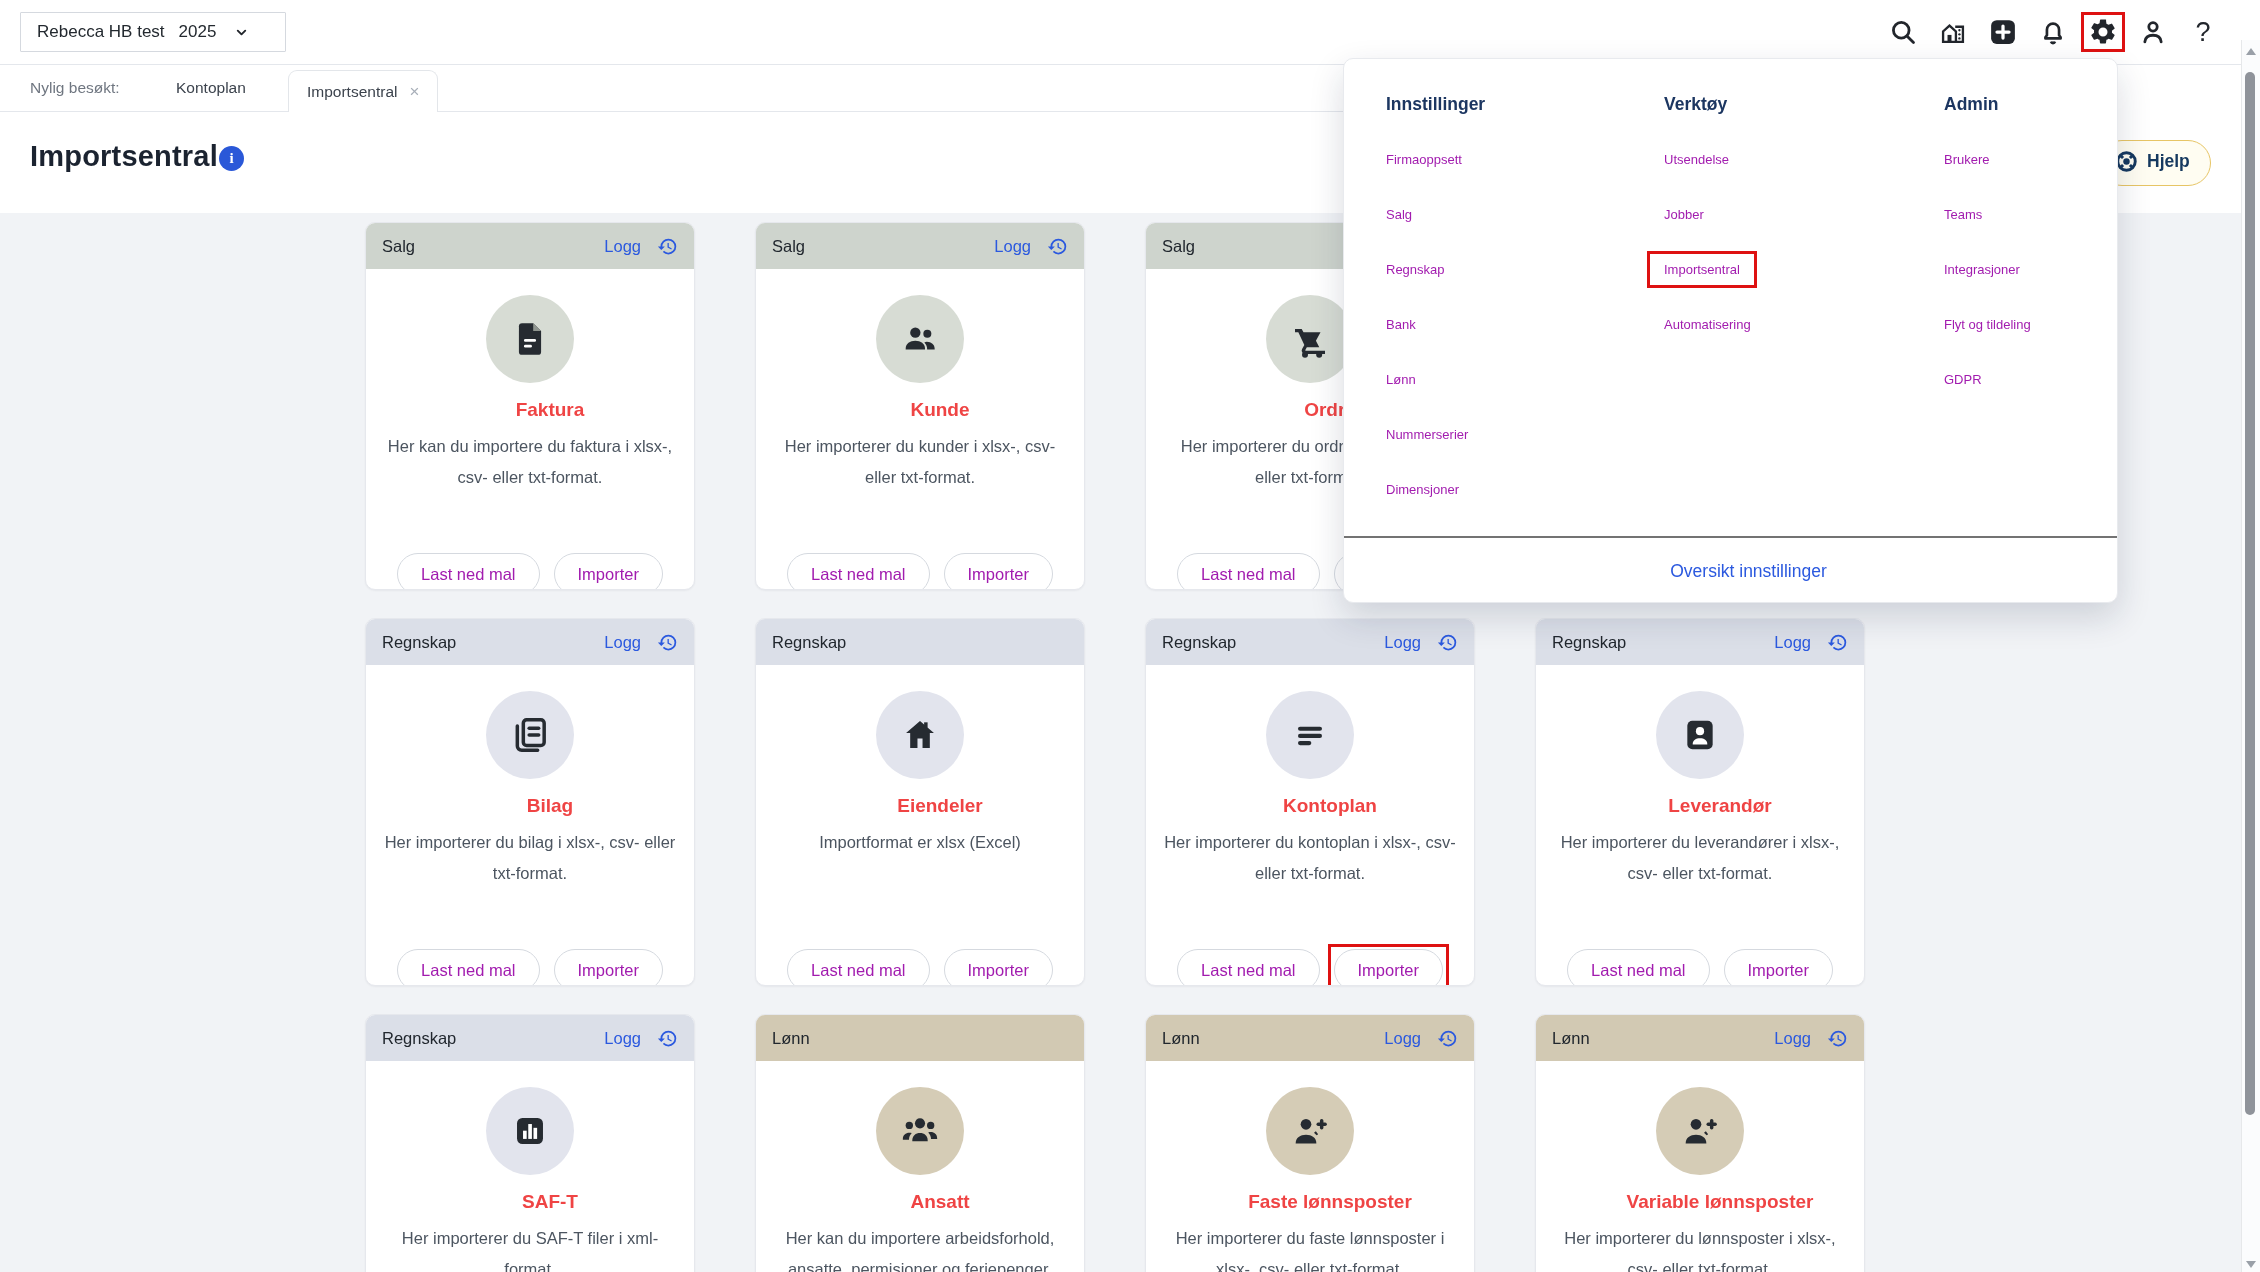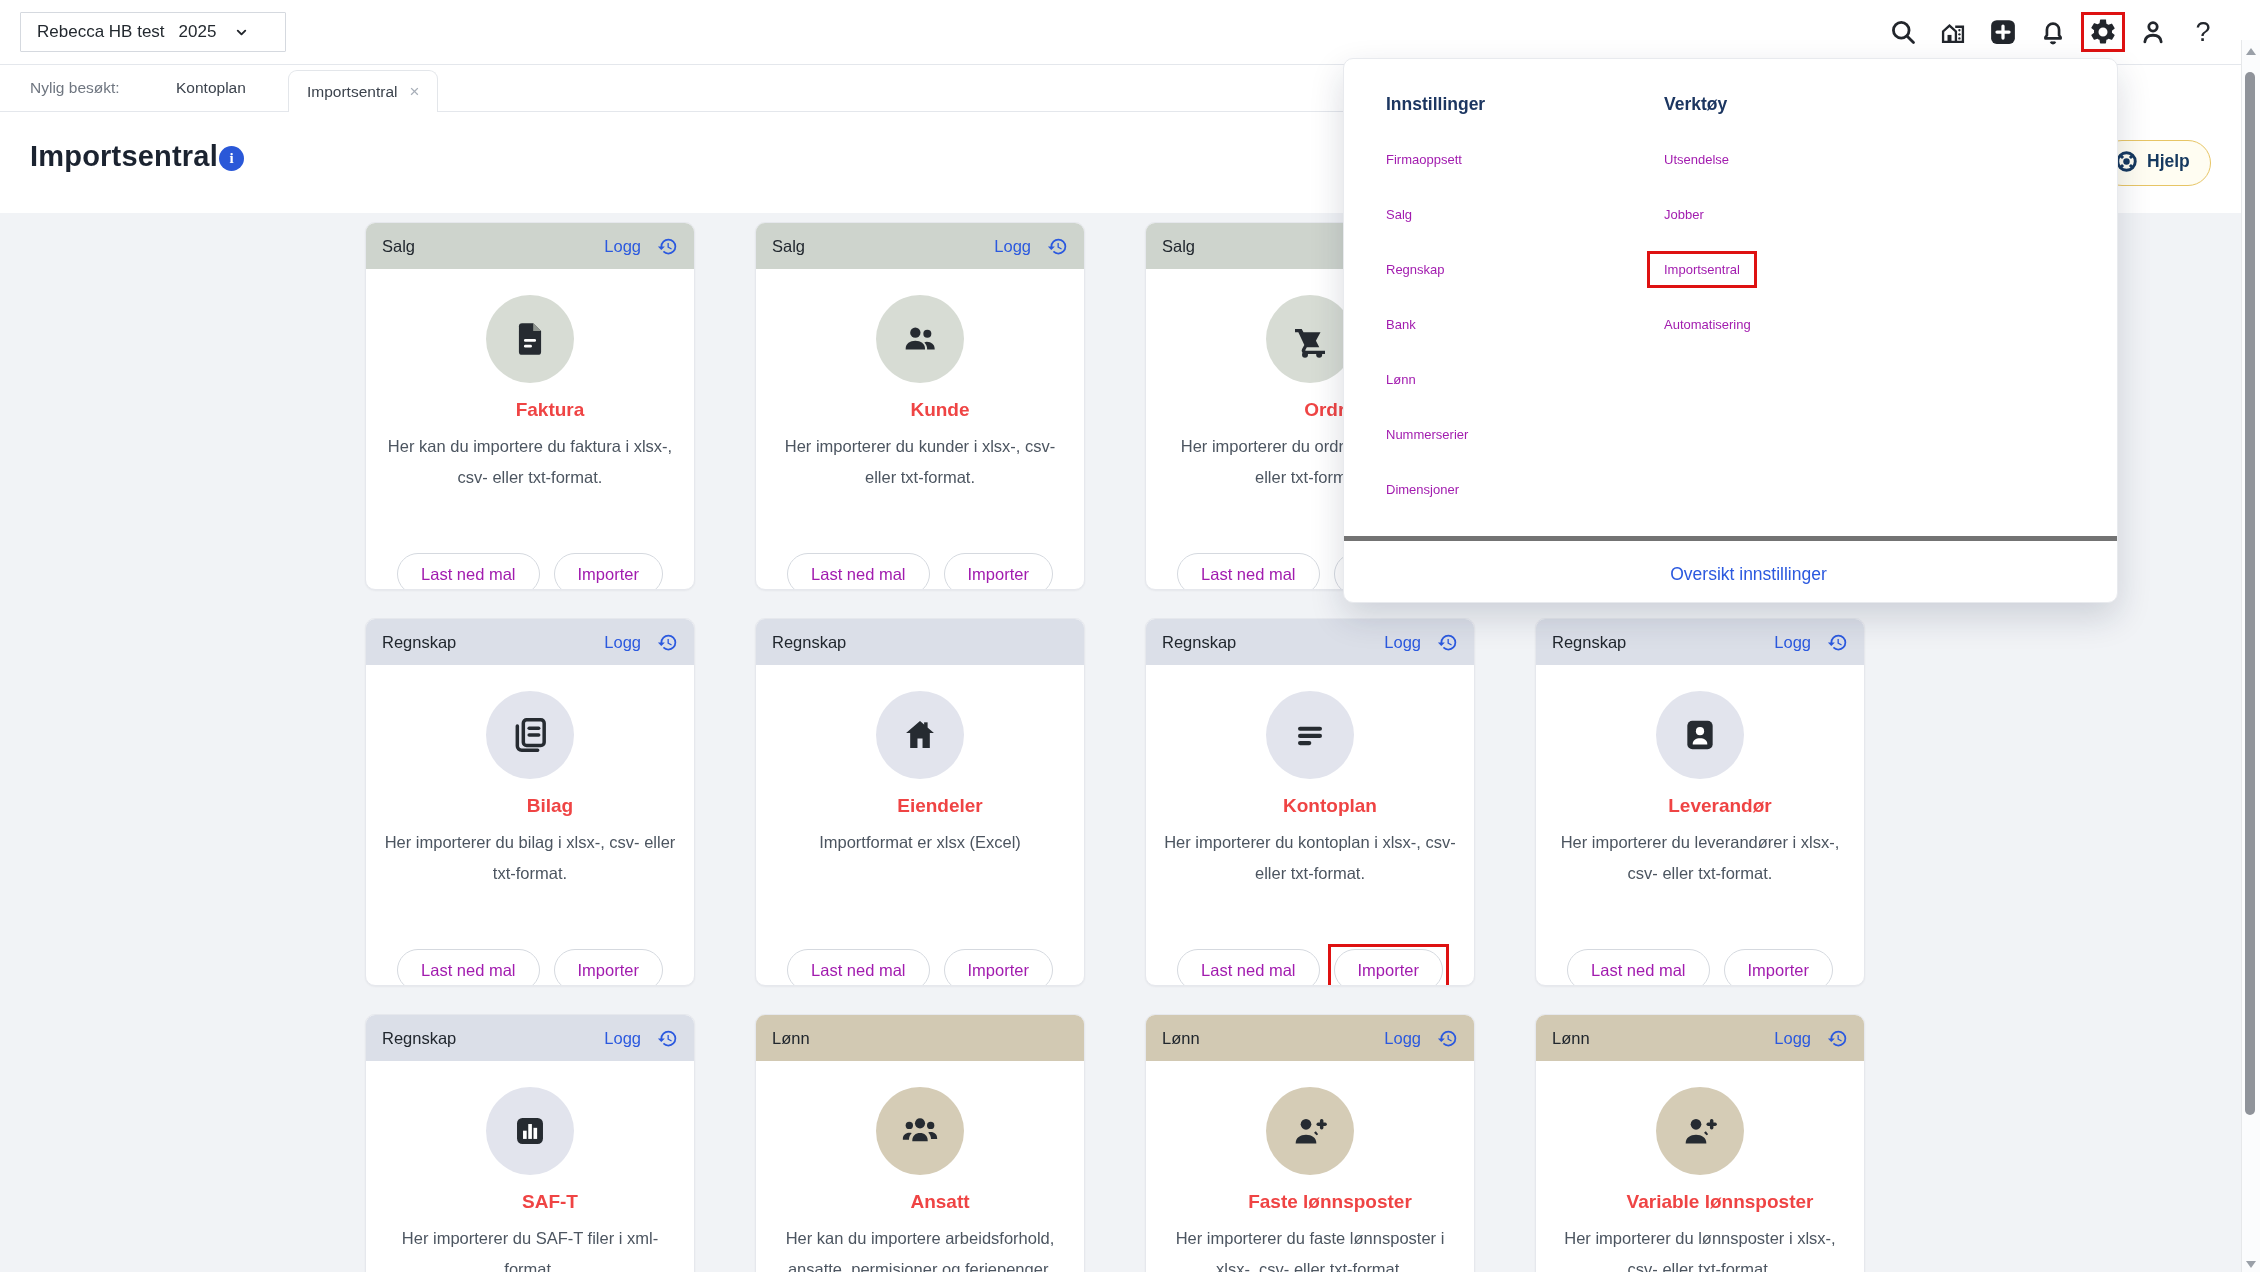--- a/index.html
+++ b/index.html
@@ -81,21 +81,21 @@
   
   .menu-panel{
     position:absolute;left:1343px;top:58px;width:775px;height:545px;background:#fff;
     border:1px solid #e8eaee;border-radius:10px;box-shadow:0 14px 34px rgba(20,30,60,.16);z-index:50;box-sizing:border-box;
   }
   .menu-col{position:absolute;top:18px;display:flex;flex-direction:column;width:250px;}
   .menu-col .menu-header{height:55px;display:flex;align-items:center;font-size:17.5px;font-weight:700;color:#1c3661;}
   .menu-item{height:55px;display:flex;align-items:center;font-size:13px;color:#a21caf;cursor:pointer;}
   .mi-label{display:inline-block;}
   .mi-label.red-frame{border:3px solid #de1111;padding:8px 14px;margin:-11px -17px;}
-  .menu-footer{position:absolute;left:0;right:0;top:477px;border-top:5px solid #737373;height:67px;display:flex;align-items:center;justify-content:center;padding-left:36px;}
+  .menu-footer{position:absolute;left:0;right:0;top:477px;border-top:2px solid #737373;height:67px;display:flex;align-items:center;justify-content:center;padding-left:36px;}
   .menu-footer a{color:#2b59df;font-size:17.5px;text-decoration:none;cursor:pointer;}
 
   
   .scrollbar{position:absolute;right:0;top:40px;bottom:0;width:18px;background:#fbfcfd;border-left:1px solid #e6e8ea;z-index:70;}
   .sb-thumb{position:absolute;left:3px;width:10px;top:32px;height:1043px;background:#8f939a;border-radius:5px;}
   .sb-up,.sb-down{position:absolute;left:4px;width:0;height:0;border-left:5px solid transparent;border-right:5px solid transparent;}
   .sb-up{top:8px;border-bottom:7px solid #9aa0a8;}
   .sb-down{bottom:4px;border-top:7px solid #9aa0a8;}
 </style>
 </head>
@@ -547,19 +547,37 @@
       <div class="menu-item">
         <span class="mi-label">Jobber</span>
       </div>
       <div class="menu-item">
         <span class="mi-label red-frame">Importsentral</span>
       </div>
       <div class="menu-item">
         <span class="mi-label">Automatisering</span>
       </div>
     </div>
+    <div class="menu-col" style="left: 600px;">
+      <div class="menu-header">Admin</div>
+      <div class="menu-item">
+        <span class="mi-label">Brukere</span>
+      </div>
+      <div class="menu-item">
+        <span class="mi-label">Teams</span>
+      </div>
+      <div class="menu-item">
+        <span class="mi-label">Integrasjoner</span>
+      </div>
+      <div class="menu-item">
+        <span class="mi-label">Flyt og tildeling</span>
+      </div>
+      <div class="menu-item">
+        <span class="mi-label">GDPR</span>
+      </div>
+    </div>
   </div>
 
 <div class="scrollbar">
   <div class="sb-up"></div>
   <div class="sb-thumb"></div>
   <div class="sb-down"></div>
 </div>
 
 </body></html>

